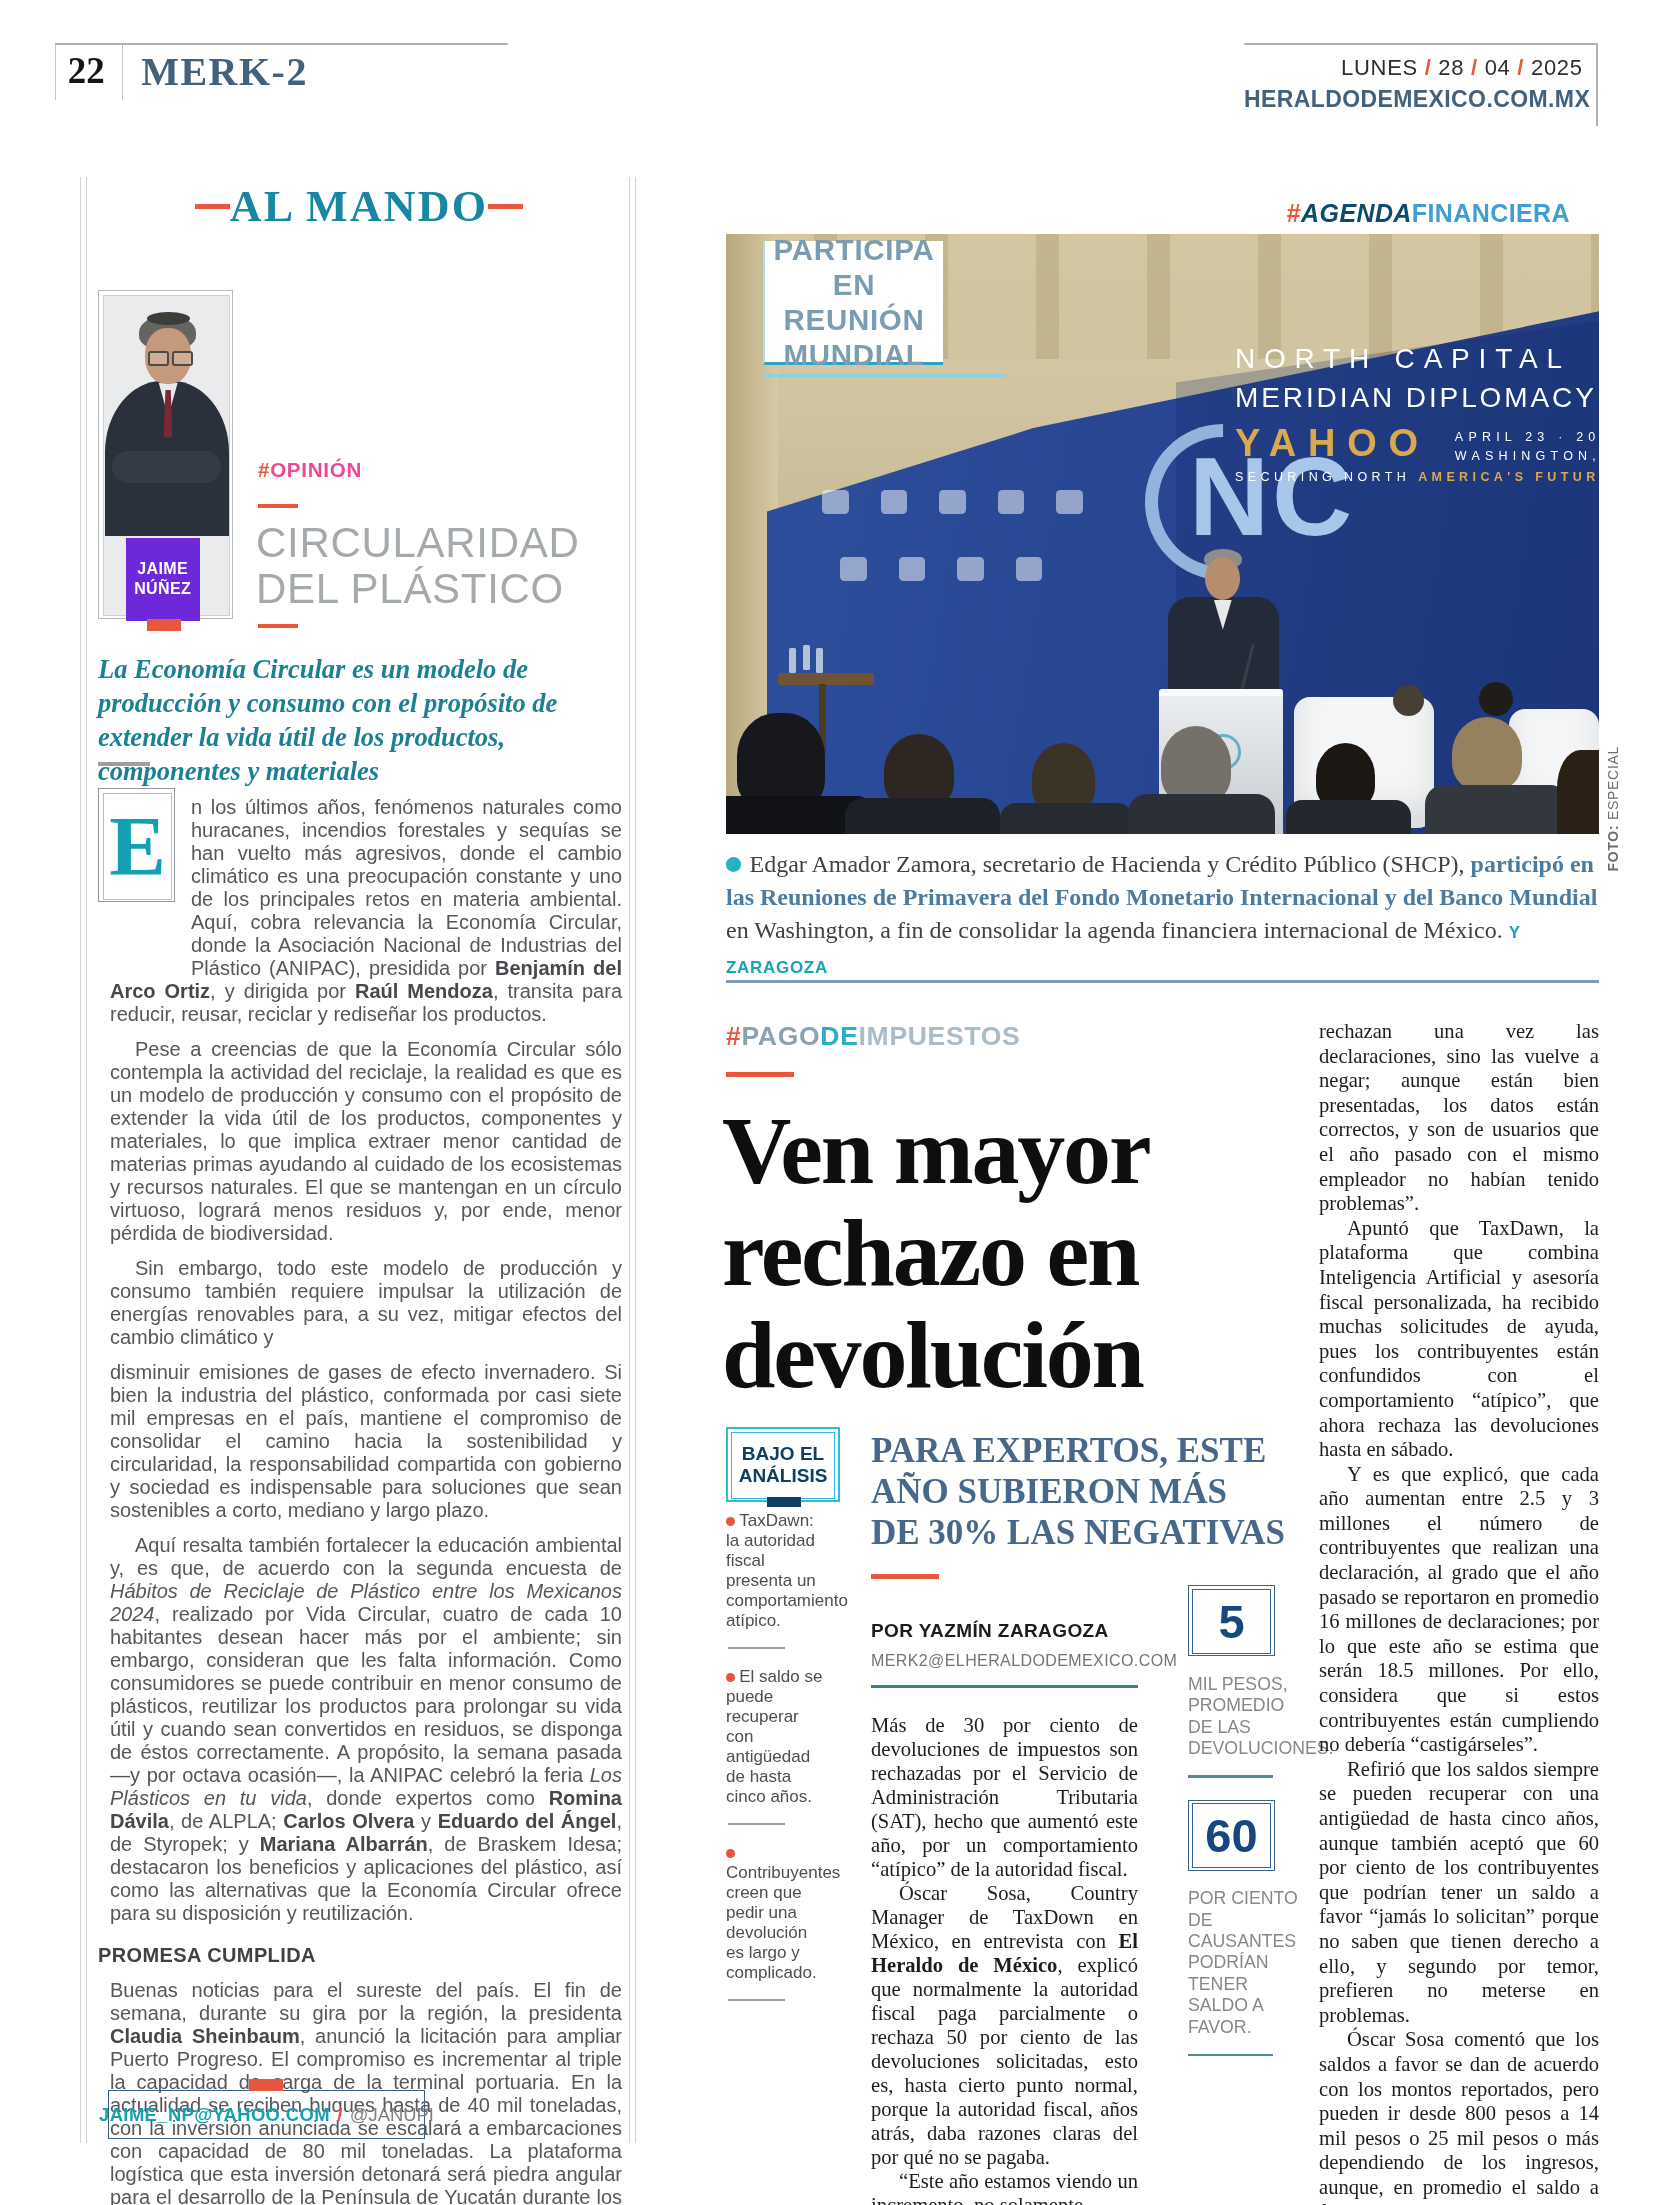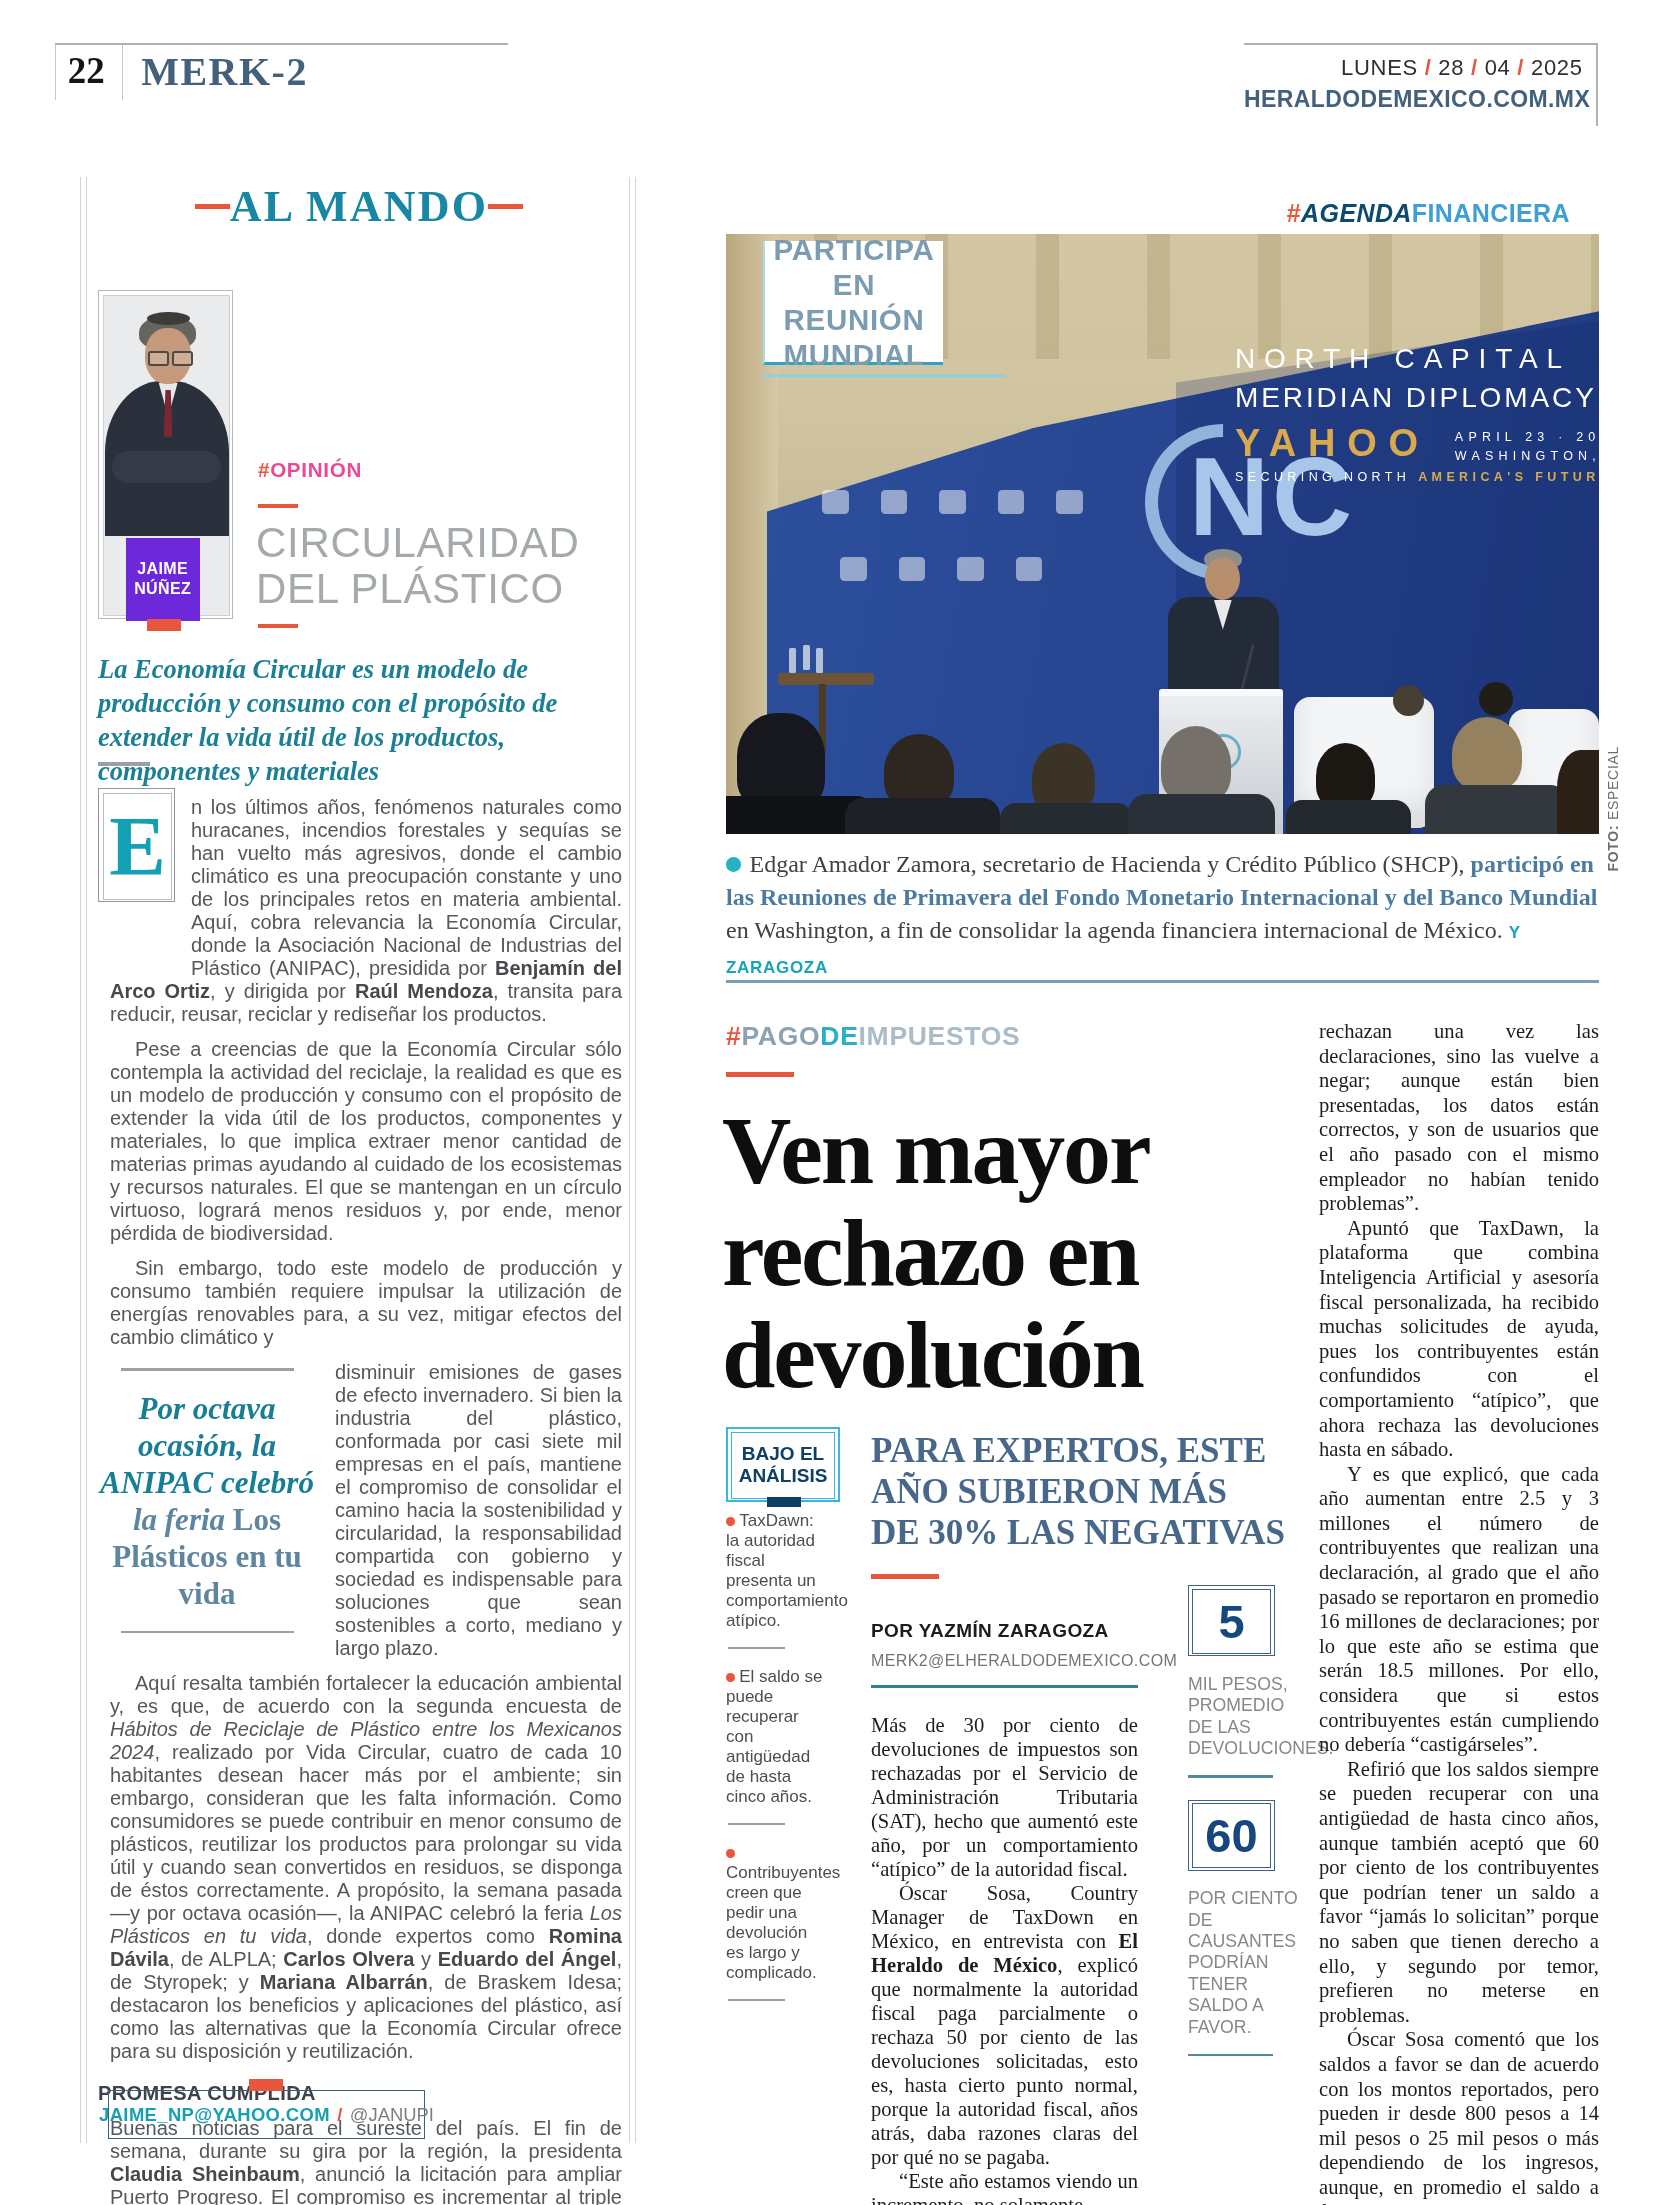--- a/index.html
+++ b/index.html
@@ -212,25 +212,20 @@
 
   <div class="opbody">
     <div class="dropbox">
       <div class="dropinner">
         <span class="drope">E</span>
       </div>
     </div>
     <p class="noind"><span>n los últimos años, fenómenos naturales como huracanes, incendios forestales y sequías se han vuelto más agresivos, donde el cambio climático es una preocupación constante y uno de los principales retos en materia ambiental. Aquí, cobra relevancia la Economía Circular, donde la Asociación Nacional de Industrias del Plástico (ANIPAC), presidida por </span><span class="b">Benjamín del Arco Ortiz</span><span>, y dirigida por </span><span class="b">Raúl Mendoza</span><span>, transita para reducir, reusar, reciclar y rediseñar los productos.</span></p>
     <p>Pese a creencias de que la Economía Circular sólo contempla la actividad del reciclaje, la realidad es que es un modelo de producción y consumo con el propósito de extender la vida útil de los productos, componentes y materiales, lo que implica extraer menor cantidad de materias primas ayudando al cuidado de los ecosistemas y recursos naturales. El que se mantengan en un círculo virtuoso, logrará menos residuos y, por ende, menor pérdida de biodiversidad.</p>
     <p>Sin embargo, todo este modelo de producción y consumo también requiere impulsar la utilización de energías renovables para, a su vez, mitigar efectos del cambio climático y</p>
-    <div class="pullquote">
-      <div class="pq-rule"></div>
-      <div class="pq-text"><span class="pq-teal">Por octava ocasión, la ANIPAC celebró </span><span class="pq-steel-i">la feria </span><span class="pq-steel">Los Plásticos en tu vida</span></div>
-      <div class="pq-rule"></div>
-    </div>
     <p class="noind">disminuir emisiones de gases de efecto invernadero. Si bien la industria del plástico, conformada por casi siete mil empresas en el país, mantiene el compromiso de consolidar el camino hacia la sostenibilidad y circularidad, la responsabilidad compartida con gobierno y sociedad es indispensable para soluciones que sean sostenibles a corto, mediano y largo plazo.</p>
     <p><span>Aquí resalta también fortalecer la educación ambiental y, es que, de acuerdo con la segunda encuesta de </span><span class="i">Hábitos de Reciclaje de Plástico entre los Mexicanos 2024</span><span>, realizado por Vida Circular, cuatro de cada 10 habitantes desean hacer más por el ambiente; sin embargo, consideran que les falta información. Como consumidores se puede contribuir en menor consumo de plásticos, reutilizar los productos para prolongar su vida útil y cuando sean convertidos en residuos, se disponga de éstos correctamente. A propósito, la semana pasada —y por octava ocasión—, la ANIPAC celebró la feria </span><span class="i">Los Plásticos en tu vida</span><span>, donde expertos como </span><span class="b">Romina Dávila</span><span>, de ALPLA; </span><span class="b">Carlos Olvera</span><span> y </span><span class="b">Eduardo del Ángel</span><span>, de Styropek; y </span><span class="b">Mariana Albarrán</span><span>, de Braskem Idesa; destacaron los beneficios y aplicaciones del plástico, así como las alternativas que la Economía Circular ofrece para su disposición y reutilización.</span></p>
     <h4>PROMESA CUMPLIDA</h4>
     <p class="noind"><span>Buenas noticias para el sureste del país. El fin de semana, durante su gira por la región, la presidenta </span><span class="b">Claudia Sheinbaum</span><span>, anunció la licitación para ampliar Puerto Progreso. El compromiso es incrementar al triple la capacidad de carga de la terminal portuaria. En la actualidad se reciben buques hasta de 40 mil toneladas, con la inversión anunciada se escalará a embarcaciones con capacidad de 80 mil toneladas. La plataforma logística que esta inversión detonará será piedra angular para el desarrollo de la Península de Yucatán durante los próximos 50 años.</span></p>
   </div>
 
   <div class="opfooter">
     <div class="tab"></div>
     <span class="em">JAIME_NP@YAHOO.COM</span>
     <span class="sep">/</span>

